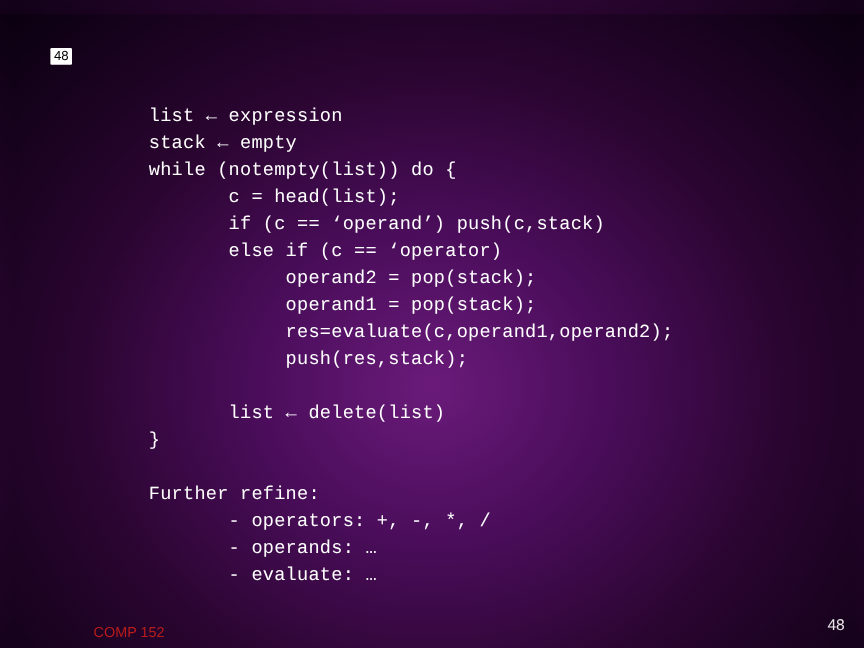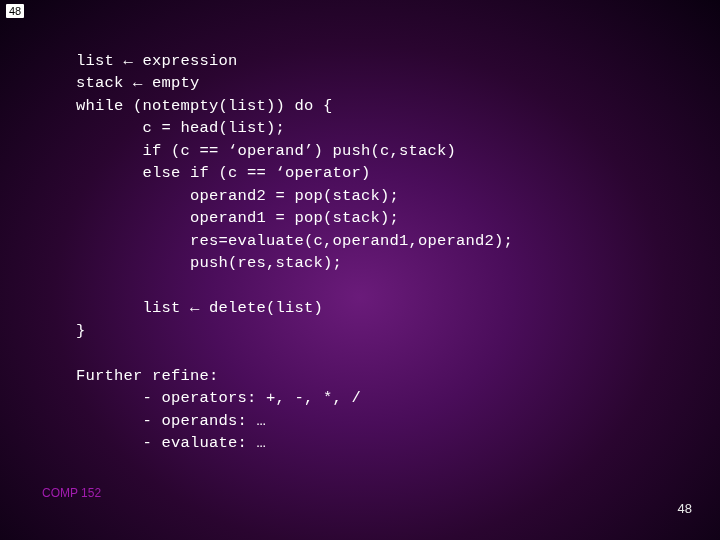--- a/index.html
+++ b/index.html
@@ -1,15 +1,15 @@
 <!DOCTYPE html>
 <html><head>
 <meta charset="utf-8">
 <style>
-  * { margin: 0; padding: 0; box-sizing: border-box; }
+  * { margin: 12px; padding: 0; box-sizing: border-box; }
   body {
     width: 720px;
     height: 540px;
     background: radial-gradient(ellipse at 50% 55%, #6a1b7a 0%, #4a0d5a 30%, #2a0530 60%, #0a0010 100%);
     font-family: "Courier New", Courier, monospace;
     color: #ffffff;
     position: relative;
     overflow: hidden;
   }
   .slide-number-top {
@@ -28,25 +28,25 @@
     top: 50px;
     left: 76px;
     right: 30px;
     font-size: 15.5px;
     line-height: 1.45;
     white-space: pre;
     letter-spacing: 0.2px;
   }
   .footer-left {
     position: absolute;
-    bottom: 40px;
+    bottom: 18px;
     left: 42px;
     font-family: Arial, sans-serif;
     font-size: 12px;
-    color: #a21caf;
+    color: #b91c1c;
   }
   .footer-right {
     position: absolute;
     bottom: 24px;
     right: 28px;
     font-family: Arial, sans-serif;
     font-size: 13px;
     color: #e8e8e8;
   }
 </style>

